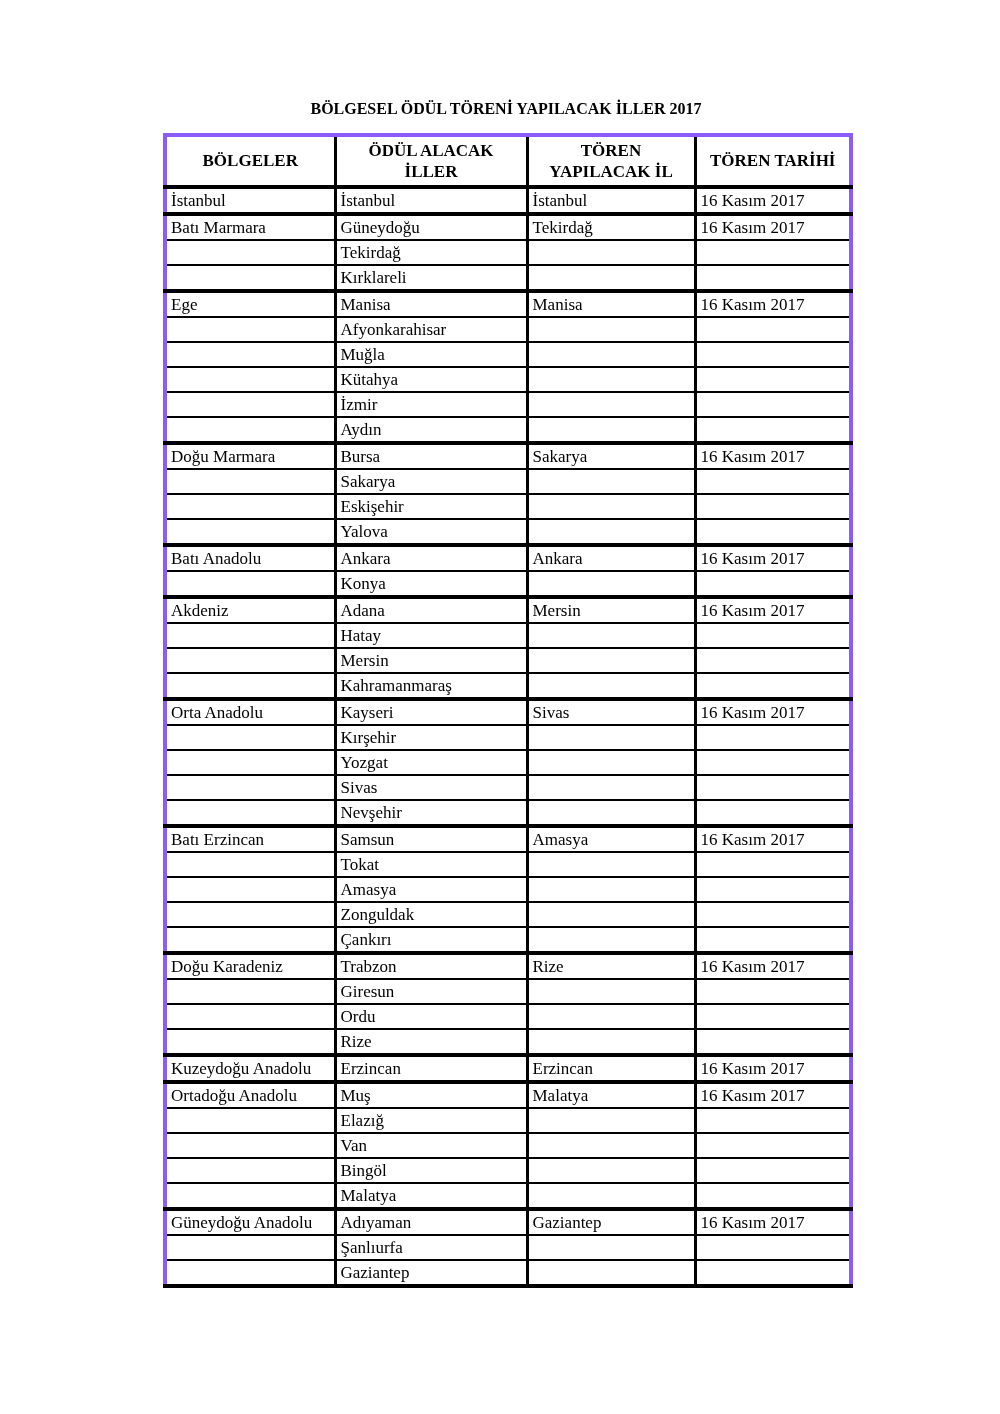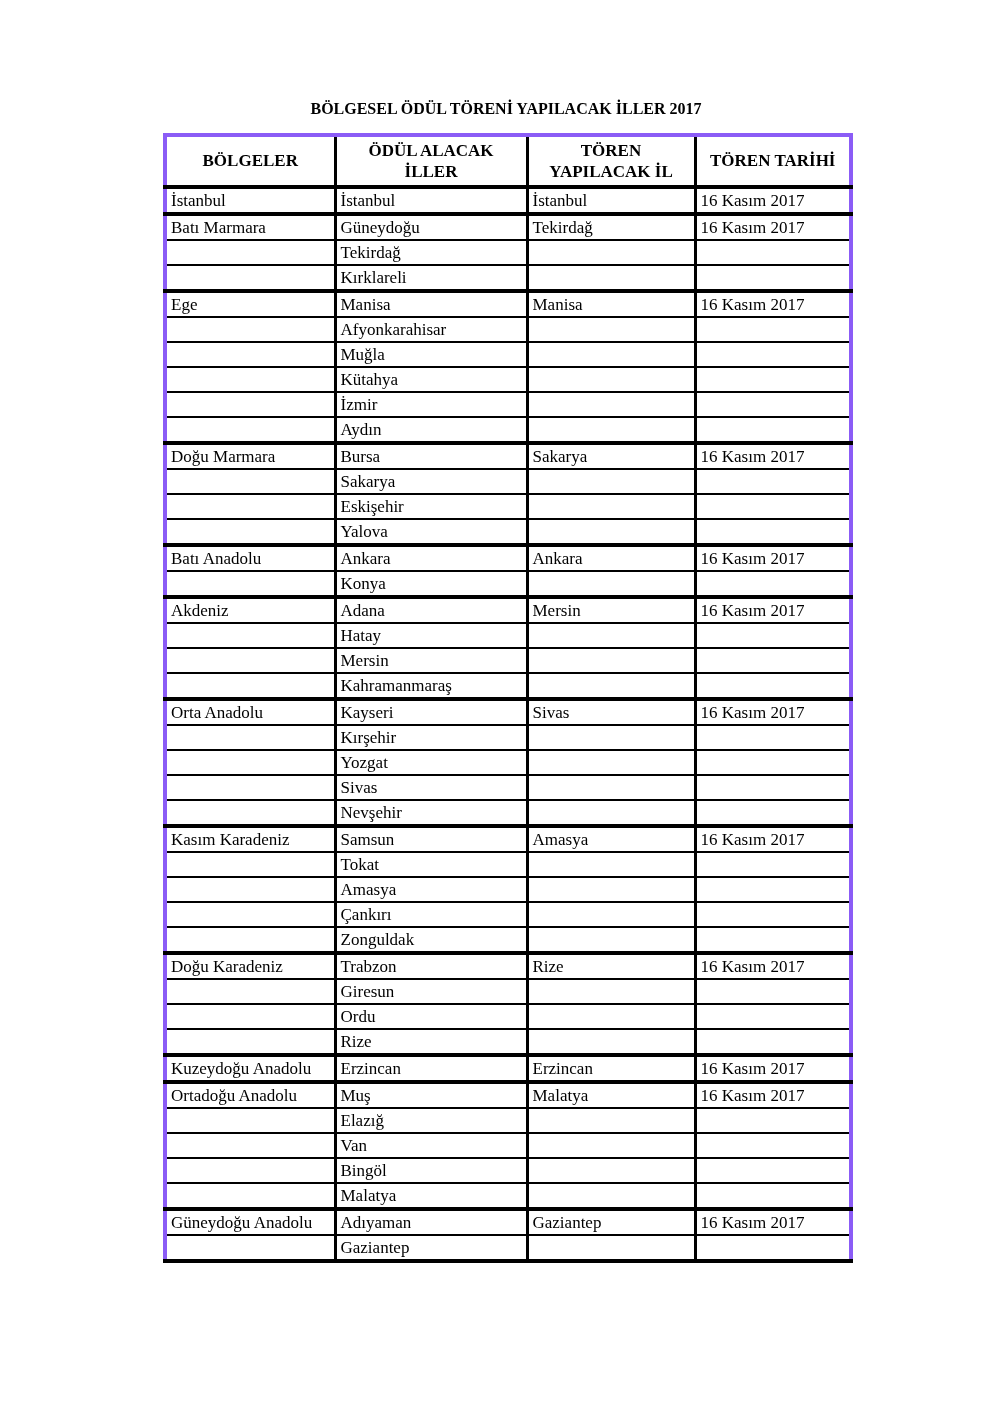--- a/index.html
+++ b/index.html
@@ -229,46 +229,46 @@
             <td></td>
             <td></td>
           </tr>
           <tr>
             <td></td>
             <td>Nevşehir</td>
             <td></td>
             <td></td>
           </tr>
           <tr class="group-start">
-            <td>Kasım Karadeniz</td>
+            <td>Batı Erzincan</td>
             <td>Samsun</td>
             <td>Amasya</td>
             <td>16 Kasım 2017</td>
           </tr>
           <tr>
             <td></td>
             <td>Tokat</td>
             <td></td>
             <td></td>
           </tr>
           <tr>
             <td></td>
             <td>Amasya</td>
             <td></td>
             <td></td>
           </tr>
           <tr>
             <td></td>
+            <td>Zonguldak</td>
+            <td></td>
+            <td></td>
+          </tr>
+          <tr>
+            <td></td>
             <td>Çankırı</td>
-            <td></td>
-            <td></td>
-          </tr>
-          <tr>
-            <td></td>
-            <td>Zonguldak</td>
             <td></td>
             <td></td>
           </tr>
           <tr class="group-start">
             <td>Doğu Karadeniz</td>
             <td>Trabzon</td>
             <td>Rize</td>
             <td>16 Kasım 2017</td>
           </tr>
           <tr>
@@ -323,20 +323,26 @@
             <td></td>
             <td>Malatya</td>
             <td></td>
             <td></td>
           </tr>
           <tr class="group-start">
             <td>Güneydoğu Anadolu</td>
             <td>Adıyaman</td>
             <td>Gaziantep</td>
             <td>16 Kasım 2017</td>
+          </tr>
+          <tr>
+            <td></td>
+            <td>Şanlıurfa</td>
+            <td></td>
+            <td></td>
           </tr>
           <tr>
             <td></td>
             <td>Gaziantep</td>
             <td></td>
             <td></td>
           </tr>
         </tbody>
     </table>
   </div>

